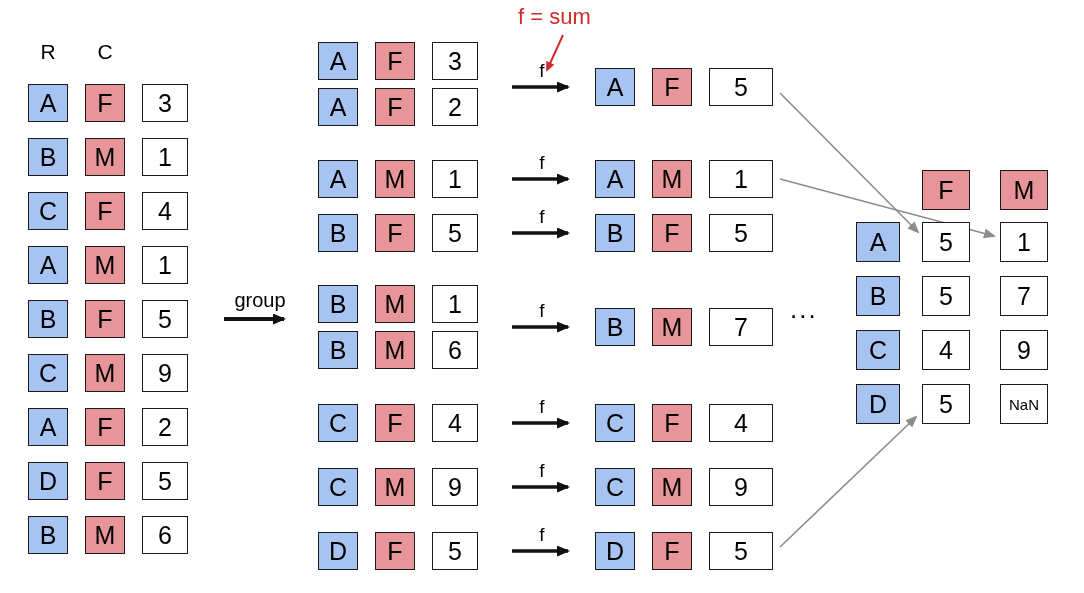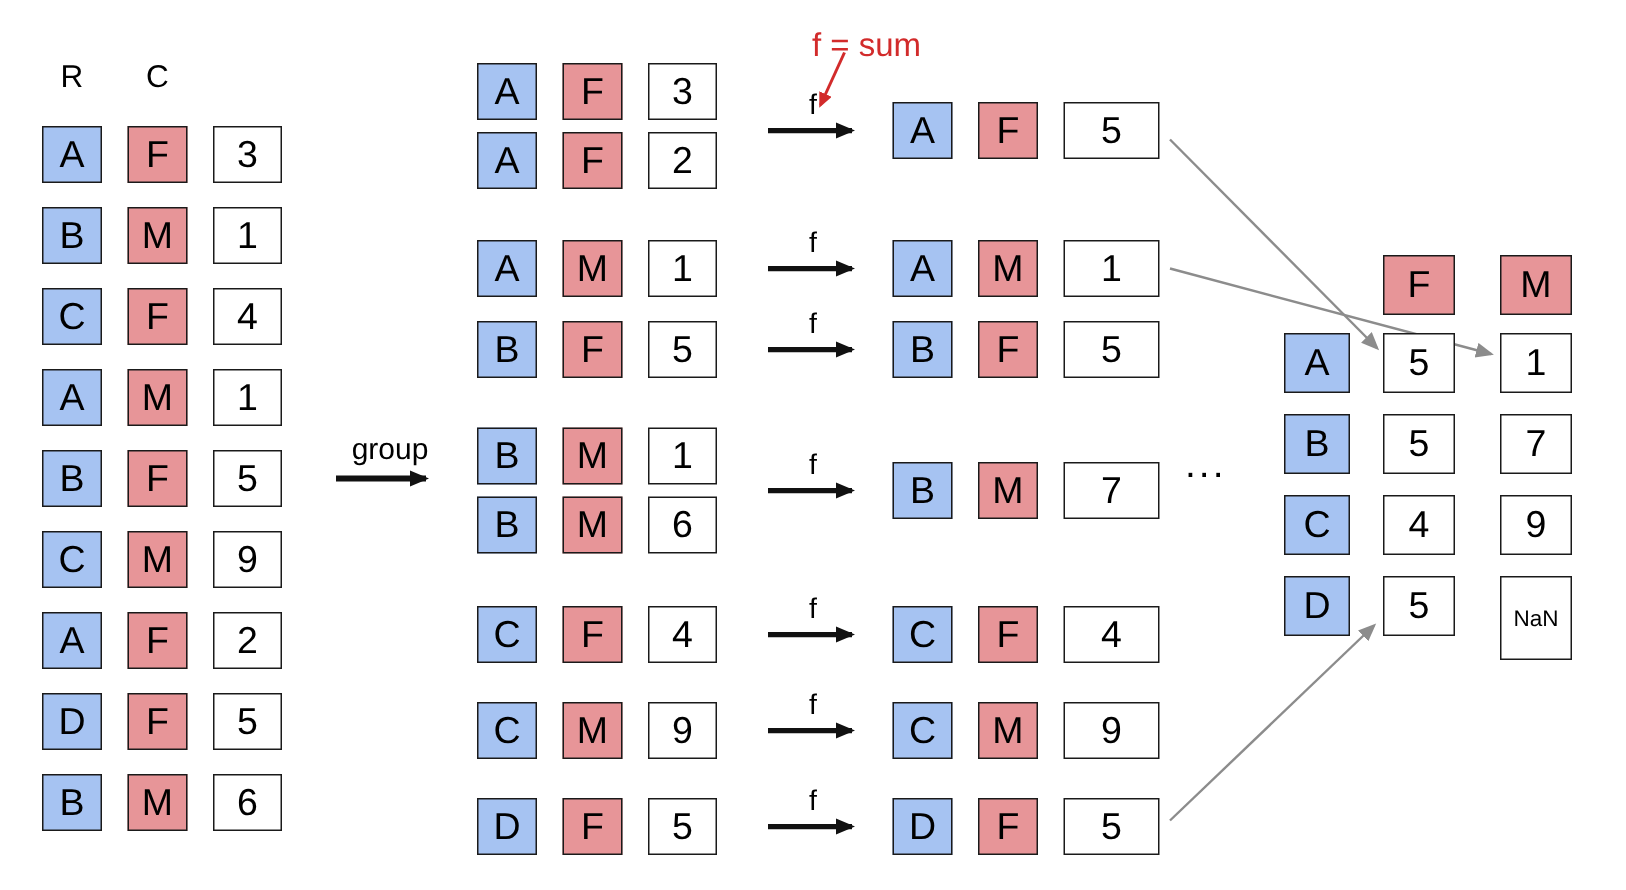--- a/index.html
+++ b/index.html
@@ -33,21 +33,21 @@
     font-size:21px;
   }
   .group-label {
     position:absolute; left:224px; top:289px; width:72px;
     text-align:center; font-size:20px;
   }
   .f-label {
     position:absolute; width:30px; text-align:center; font-size:19px;
   }
   .fsum-label {
-    position:absolute; left:518px; top:17px; width:96px; text-align:right;
+    position:absolute; left:518px; top:4px; width:96px; text-align:left;
     font-size:22px; color:var(--annotation_red, #d22b2b);
   }
   .ellipsis {
     position:absolute; left:790px; top:294px; font-size:26px; letter-spacing:2px;
   }
   .pivot-cell { position:absolute; }
 
   .ln-black { stroke:var(--arrow_black, #111111); }
   .mk-black { fill:var(--arrow_black, #111111); }
   .ln-gray  { stroke:var(--arrow_gray, #8c8c8c); }
@@ -235,13 +235,13 @@
 <div class="pivot-cell cell r" style="left:856px; top:276px; width:44px; height:40px;">B</div>
 <div class="pivot-cell cell" style="left:922px; top:276px; width:48px; height:40px;">5</div>
 <div class="pivot-cell cell" style="left:1000px;top:276px; width:48px; height:40px;">7</div>
 
 <div class="pivot-cell cell r" style="left:856px; top:330px; width:44px; height:40px;">C</div>
 <div class="pivot-cell cell" style="left:922px; top:330px; width:48px; height:40px;">4</div>
 <div class="pivot-cell cell" style="left:1000px;top:330px; width:48px; height:40px;">9</div>
 
 <div class="pivot-cell cell r" style="left:856px; top:384px; width:44px; height:40px;">D</div>
 <div class="pivot-cell cell" style="left:922px; top:384px; width:48px; height:40px;">5</div>
-<div class="pivot-cell cell small" style="left:1000px;top:384px; width:48px; height:56px;">NaN</div>
+<div class="pivot-cell cell small" style="left:1000px;top:384px; width:48px; height:40px;">NaN</div>
 
 </body></html>

